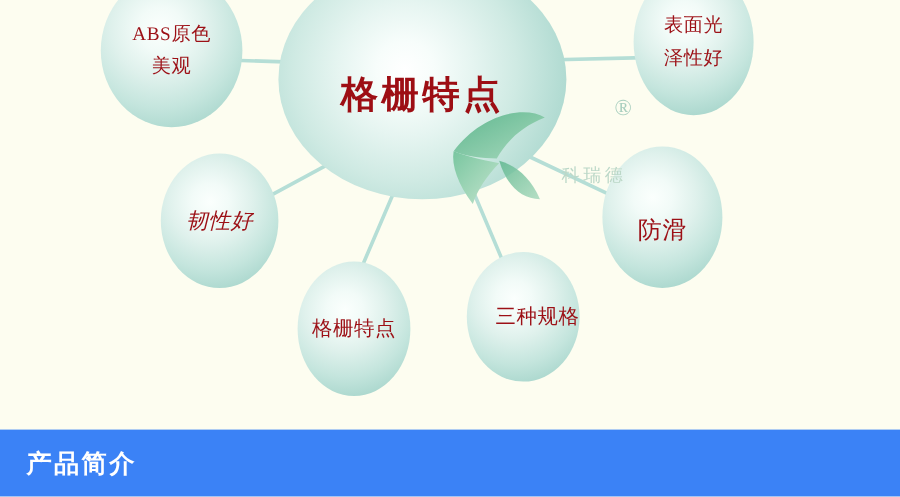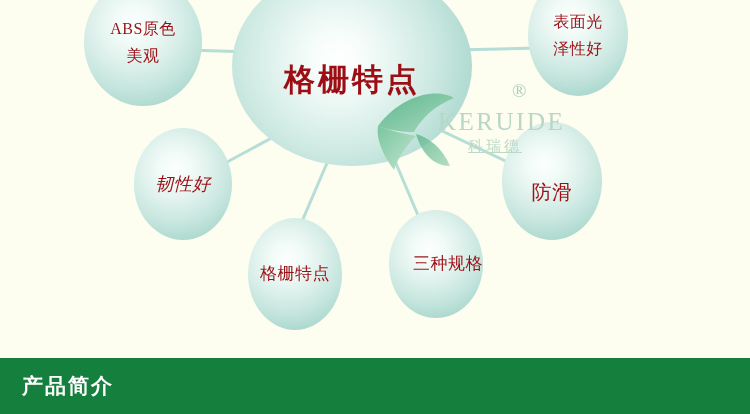--- a/index.html
+++ b/index.html
@@ -185,31 +185,30 @@
   }
   #logo-cn {
     position: absolute;
     left: 468px;
     top: 137px;
     z-index: 5;
     color: #bcd8c8;
     font-size: 15px;
     letter-spacing: 3px;
     font-family: "DejaVu Sans", "Liberation Sans", sans-serif;
-    text-decoration: underline;
   }
 
   
   #banner {
     position: absolute;
     left: 0;
     top: 358px;
     width: 750px;
     height: 56px;
-    background: #15803d;
+    background: #3b82f6;
     display: flex;
     align-items: center;
   }
   #banner-title {
     color: #ffffff;
     font-size: 21px;
     font-weight: bold;
     margin-left: 22px;
     letter-spacing: 2px;
     font-family: "DejaVu Sans", "Liberation Sans", sans-serif;
@@ -277,21 +276,20 @@
         </linearGradient>
         <linearGradient id="leafBot" x1="0" y1="0" x2="1" y2="1">
           <stop offset="0%" stop-color="#79c6a0"></stop>
           <stop offset="100%" stop-color="#c3e4cd"></stop>
         </linearGradient>
       </defs>
       <path d="M6 34 C30 2 66 -4 82 6 C62 14 50 26 42 40 C30 40 16 38 6 34 Z" fill="url(#leafTop)"></path>
       <path d="M6 34 C22 40 34 42 44 44 C34 54 26 66 22 78 C10 62 4 46 6 34 Z" fill="url(#leafBot)"></path>
       <path d="M44 42 C58 46 70 56 78 74 C62 74 50 62 44 42 Z" fill="url(#leafTop)" opacity="0.85"></path>
     </svg>
-    <div id="logo-text">KERUIDE</div>
     <div id="logo-cn">科瑞德</div>
 
   </div>
 
   <div id="banner">
     <span id="banner-title">产品简介</span>
   </div>
 
 </div>
 

